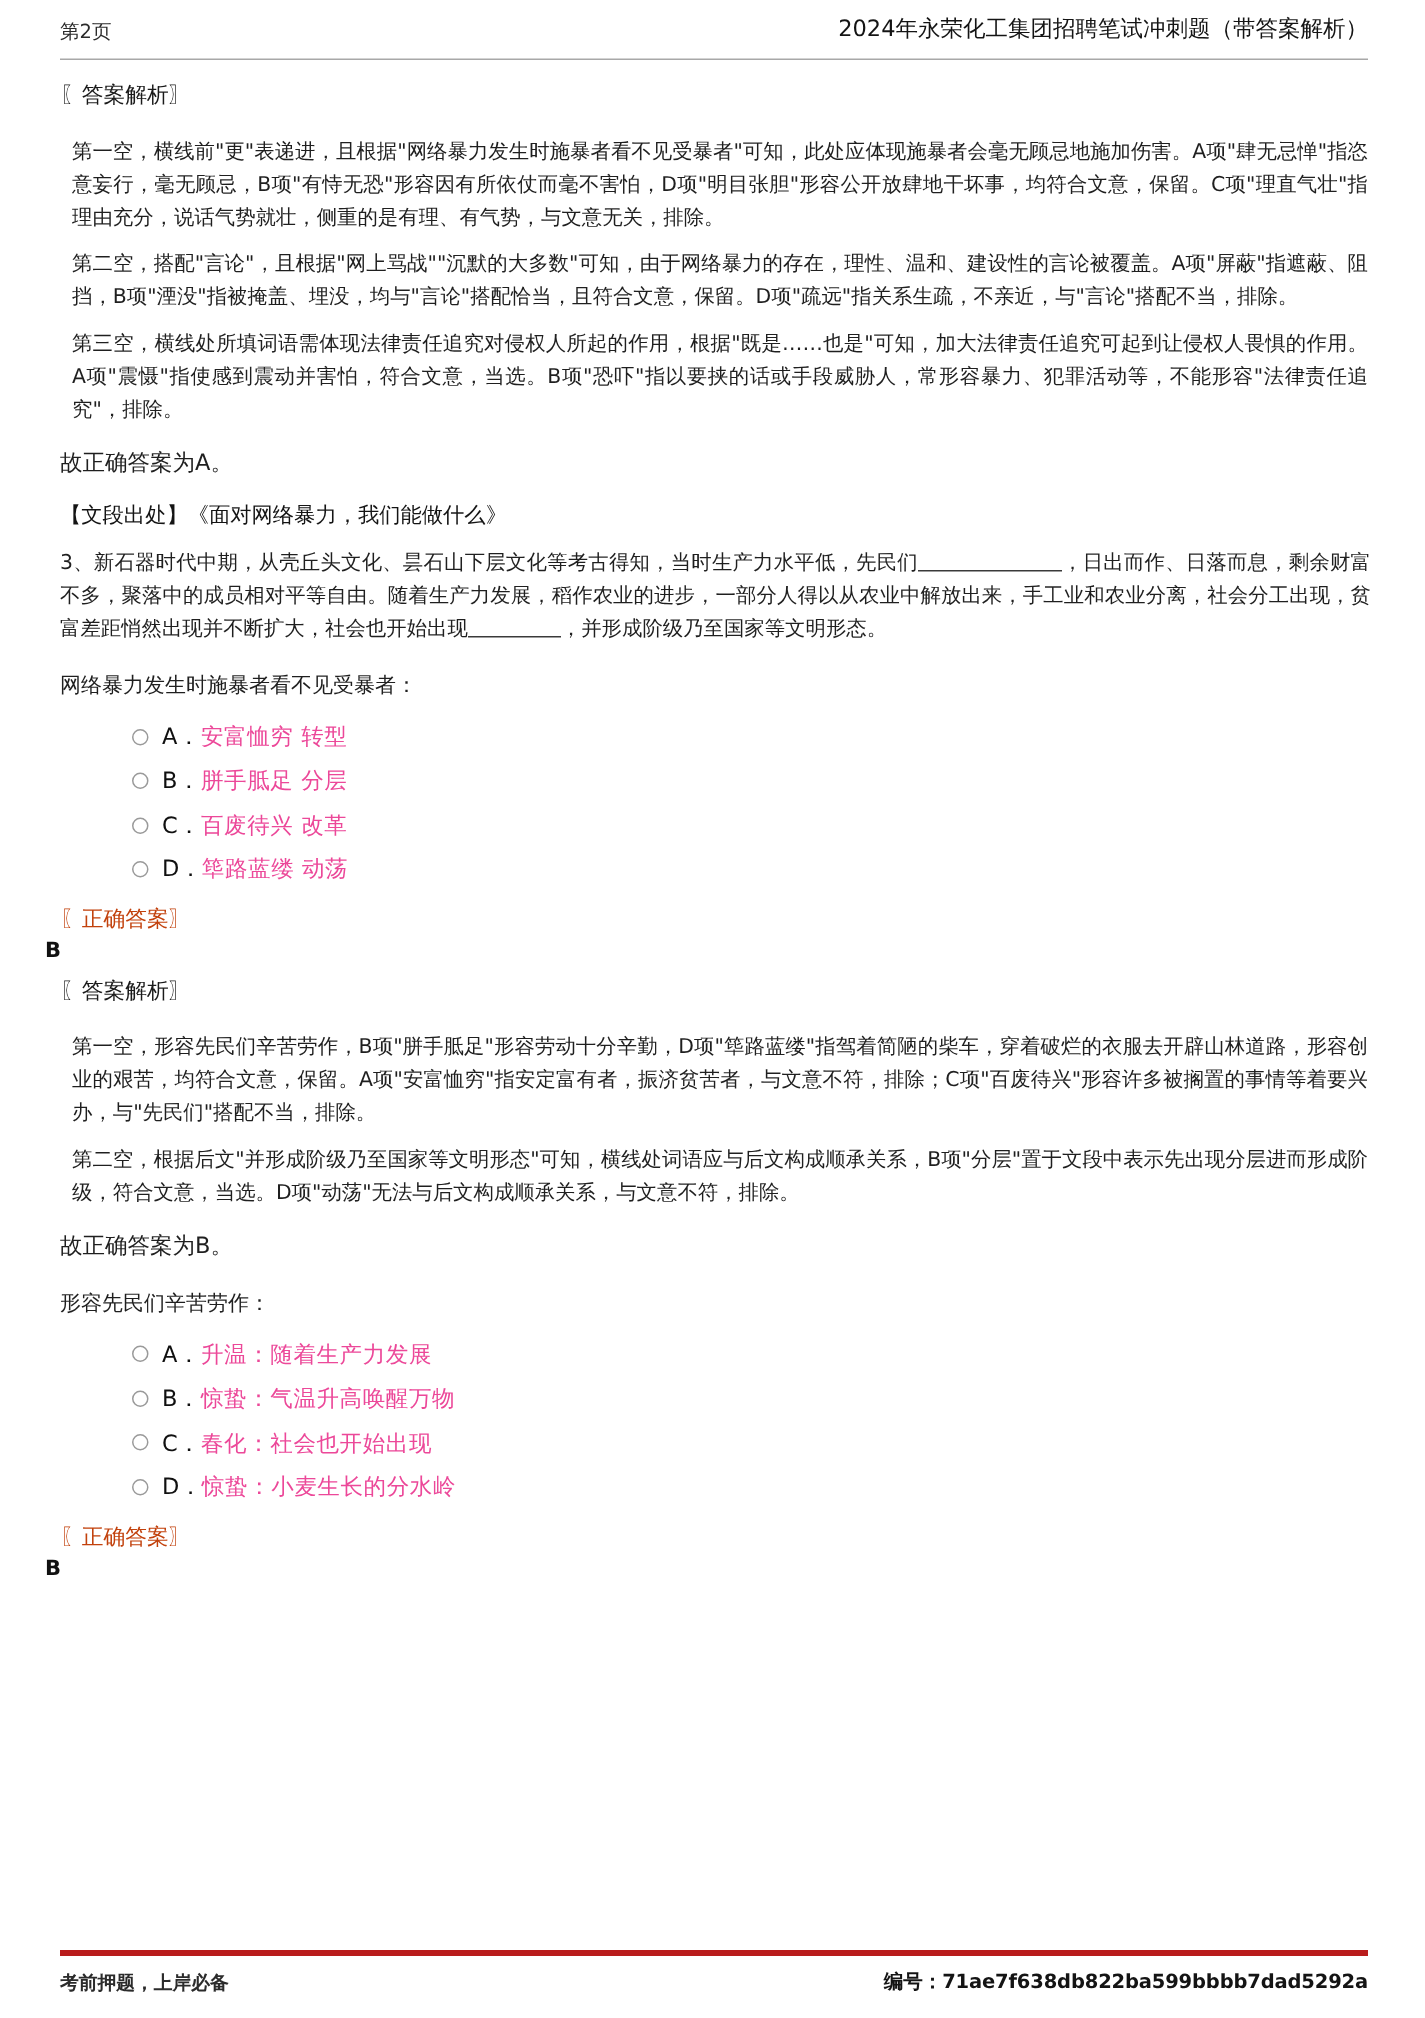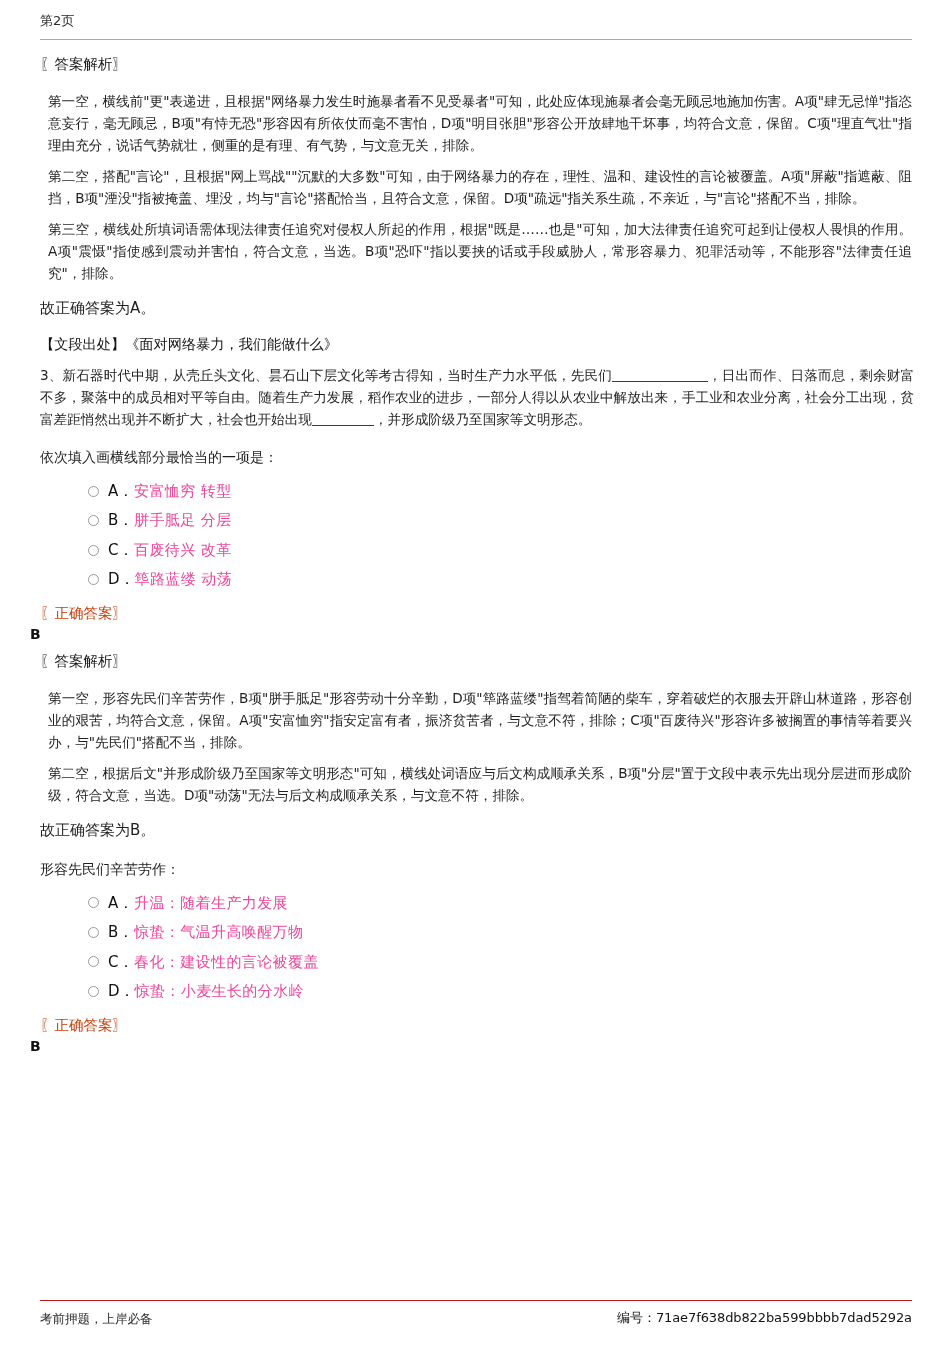--- a/index.html
+++ b/index.html
@@ -48,22 +48,23 @@
     white-space: nowrap;
   }
 
   
   .page-footer {
     position: absolute;
     left: 40px;
     top: 1300px;
     width: 872px;
     height: 34px;
-    border-top: 1px solid #b91c1c;
+    border-top: 4px solid #b91c1c;
     box-sizing: border-box;
+    font-weight: bold;
   }
   .ftr-left {
     position: absolute;
     left: 0; top: 10px;
     font-size: 12.5px;
     color: #2b2b2b;
     white-space: nowrap;
   }
   .ftr-right {
     position: absolute;
@@ -198,37 +199,38 @@
   .blank.w1 { width: 96px; }
   .blank.w2 { width: 62px; }
 </style>
 </head>
 <body>
 
 <div class="page">
 
   <div class="page-header">
     <span class="hdr-left">第2页</span>
+    <span class="hdr-right">2024年永荣化工集团招聘笔试冲刺题（带答案解析）</span>
   </div>
 
   <div class="content">
 
     <div class="blk">
       <div class="label-line">〖答案解析〗</div>
       <p class="para first">第一空，横线前"更"表递进，且根据"网络暴力发生时施暴者看不见受暴者"可知，此处应体现施暴者会毫无顾忌地施加伤害。A项"肆无忌惮"指恣意妄行，毫无顾忌，B项"有恃无恐"形容因有所依仗而毫不害怕，D项"明目张胆"形容公开放肆地干坏事，均符合文意，保留。C项"理直气壮"指理由充分，说话气势就壮，侧重的是有理、有气势，与文意无关，排除。</p>
       <p class="para">第二空，搭配"言论"，且根据"网上骂战""沉默的大多数"可知，由于网络暴力的存在，理性、温和、建设性的言论被覆盖。A项"屏蔽"指遮蔽、阻挡，B项"湮没"指被掩盖、埋没，均与"言论"搭配恰当，且符合文意，保留。D项"疏远"指关系生疏，不亲近，与"言论"搭配不当，排除。</p>
       <p class="para">第三空，横线处所填词语需体现法律责任追究对侵权人所起的作用，根据"既是……也是"可知，加大法律责任追究可起到让侵权人畏惧的作用。A项"震慑"指使感到震动并害怕，符合文意，当选。B项"恐吓"指以要挟的话或手段威胁人，常形容暴力、犯罪活动等，不能形容"法律责任追究"，排除。</p>
       <p class="short">故正确答案为A。</p>
       <p class="src">【文段出处】《面对网络暴力，我们能做什么》</p>
     </div>
 
     <div class="blk">
       <p class="para q"><span>3、新石器时代中期，从壳丘头文化、昙石山下层文化等考古得知，当时生产力水平低，先民们</span><span class="blank w1"></span><span>，日出而作、日落而息，剩余财富不多，聚落中的成员相对平等自由。随着生产力发展，稻作农业的进步，一部分人得以从农业中解放出来，手工业和农业分离，社会分工出现，贫富差距悄然出现并不断扩大，社会也开始出现</span><span class="blank w2"></span><span>，并形成阶级乃至国家等文明形态。</span></p>
 
-      <p class="prompt">依次填入画横线部分最恰当的一项是：</p>
+      <p class="prompt">网络暴力发生时施暴者看不见受暴者：</p>
 
       <ul class="options">
         <li class="opt">
           <span class="radio"></span>
           <span class="opt-letter">A．</span>
           <span class="opt-text">安富恤穷 转型</span>
         </li>
         <li class="opt">
           <span class="radio"></span>
           <span class="opt-letter">B．</span>
@@ -266,21 +268,21 @@
           <span class="opt-text">升温：随着生产力发展</span>
         </li>
         <li class="opt">
           <span class="radio"></span>
           <span class="opt-letter">B．</span>
           <span class="opt-text">惊蛰：气温升高唤醒万物</span>
         </li>
         <li class="opt">
           <span class="radio"></span>
           <span class="opt-letter">C．</span>
-          <span class="opt-text">春化：建设性的言论被覆盖</span>
+          <span class="opt-text">春化：社会也开始出现</span>
         </li>
         <li class="opt">
           <span class="radio"></span>
           <span class="opt-letter">D．</span>
           <span class="opt-text">惊蛰：小麦生长的分水岭</span>
         </li>
       </ul>
 
       <div class="answer-label">〖正确答案〗</div>
       <div class="answer-value">B</div>

